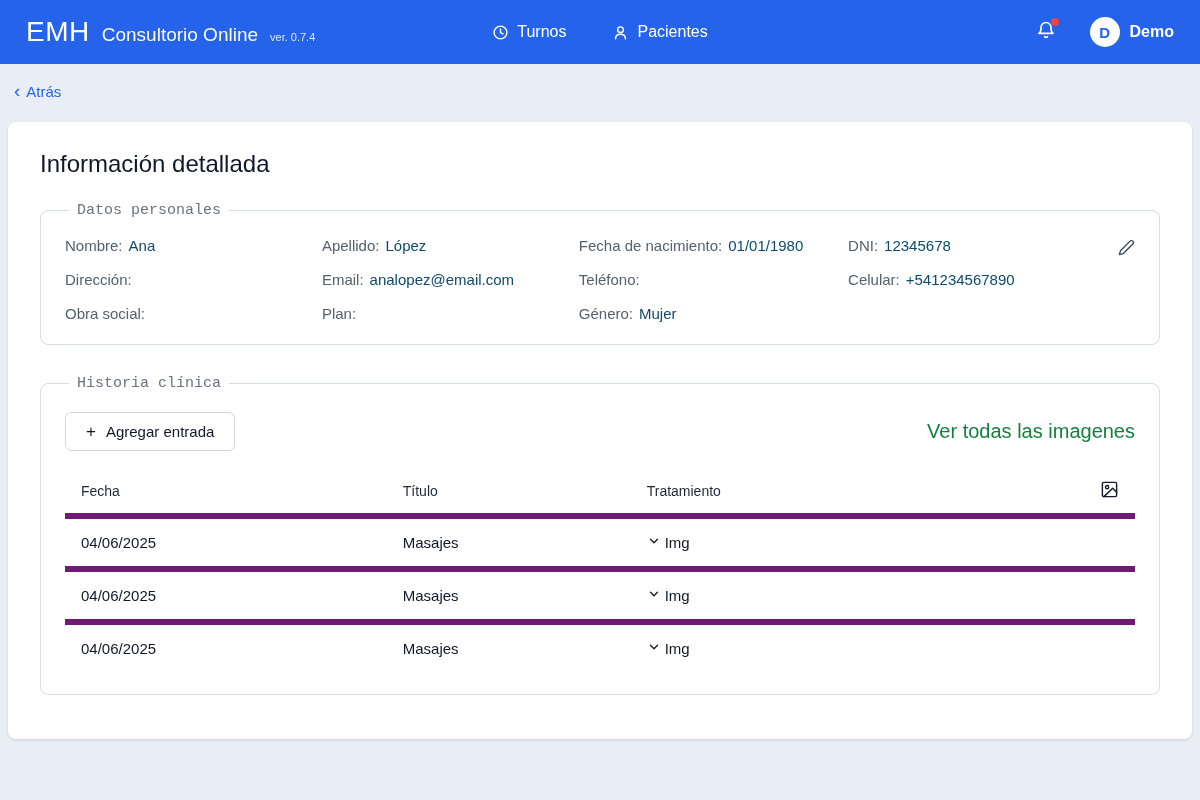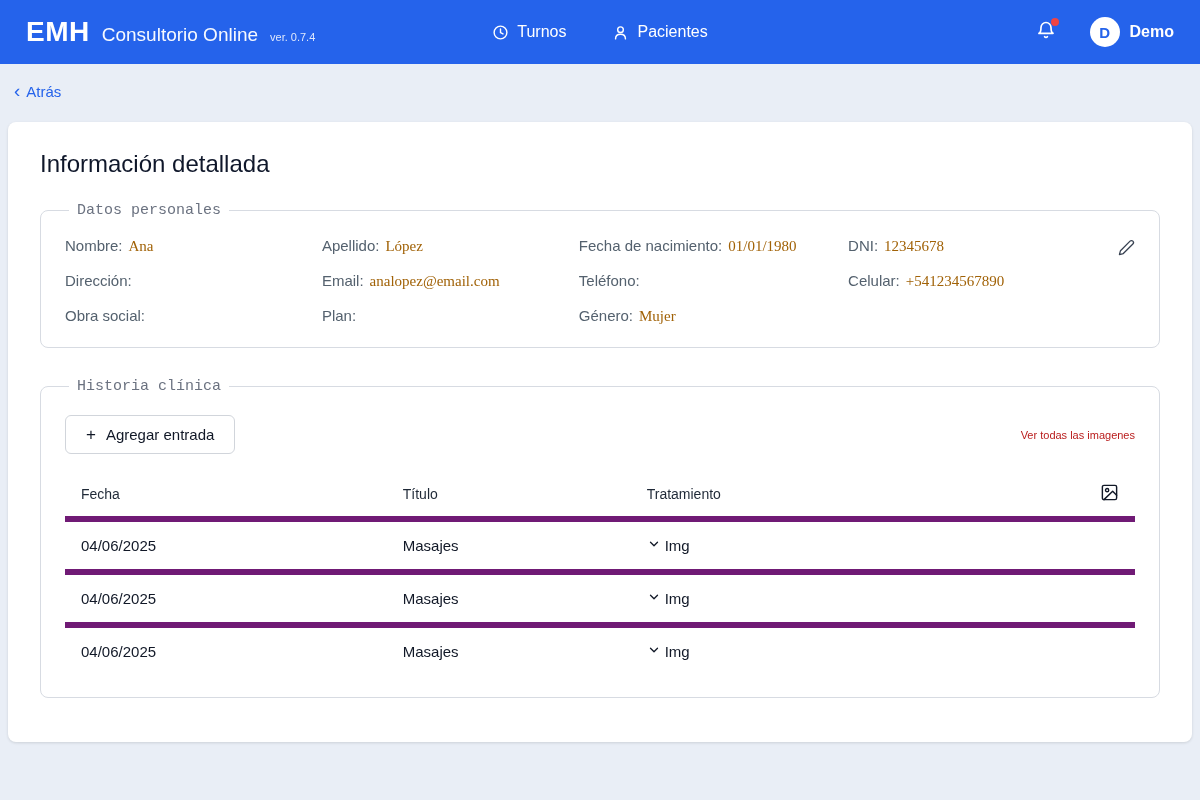--- a/index.html
+++ b/index.html
@@ -14,21 +14,21 @@
   
   .app-header {
     height: 64px;
     background: #2563eb;
     display: flex;
     align-items: center;
     padding: 0 26px;
     color: #ffffff;
   }
   .brand { flex: 1; display: flex; align-items: baseline; gap: 12px; }
-  .logo { font-size: 28px; font-weight: 700; letter-spacing: 0.5px; }
+  .logo { font-size: 28px; font-weight: 400; letter-spacing: 0.5px; }
   .app-name { font-size: 19px; font-weight: 400; color: rgba(255,255,255,0.96); }
   .version { font-size: 11px; color: rgba(255,255,255,0.85); }
   .main-nav { display: flex; gap: 46px; align-items: center; }
   .nav-link {
     display: flex; align-items: center; gap: 8px;
     color: #ffffff; font-size: 16px; text-decoration: none; cursor: pointer;
   }
   .nav-link svg { display: block; }
   .user-area { flex: 1; display: flex; align-items: center; justify-content: flex-end; gap: 34px; }
   .bell-wrap { position: relative; cursor: pointer; display: flex; }
@@ -78,21 +78,21 @@
   .fields-grid {
     display: grid;
     grid-template-columns: 1fr 1fr 1.05fr 1fr;
     row-gap: 17px;
     column-gap: 10px;
     padding-top: 6px;
     padding-right: 40px;
   }
   .field { font-size: 15px; white-space: nowrap; }
   .field-label { color: #54616e; }
-  .field-value { color: #a16207; margin-left: 6px; font-family: Liberation Serif, serif; }
+  .field-value { color: #0c4a6e; margin-left: 6px; }
   .edit-icon-btn {
     position: absolute; top: 18px; right: 22px;
     background: none; border: none; cursor: pointer; padding: 2px;
   }
 
   
   .history-toolbar {
     display: flex; justify-content: space-between; align-items: center;
     padding-top: 8px;
   }
@@ -101,21 +101,21 @@
     background: #ffffff;
     border: 1px solid #d1d5db;
     border-radius: 6px;
     padding: 10px 20px;
     font-size: 15px;
     font-family: "Liberation Sans", sans-serif;
     color: #111827;
     cursor: pointer;
   }
   .plus-glyph { font-size: 17px; line-height: 1; }
-  .view-images-link { color: #b91c1c; font-size: 11px; text-decoration: none; cursor: pointer; }
+  .view-images-link { color: #15803d; font-size: 20px; text-decoration: none; cursor: pointer; }
 
   .history-table { margin-top: 18px; }
   .t-row {
     display: grid;
     grid-template-columns: 31% 23.5% 12% 1fr;
     align-items: center;
     padding: 0 16px;
   }
   .t-head { font-size: 14px; color: #1f2937; height: 44px; }
   .t-head .t-cell-icon { justify-self: end; }

